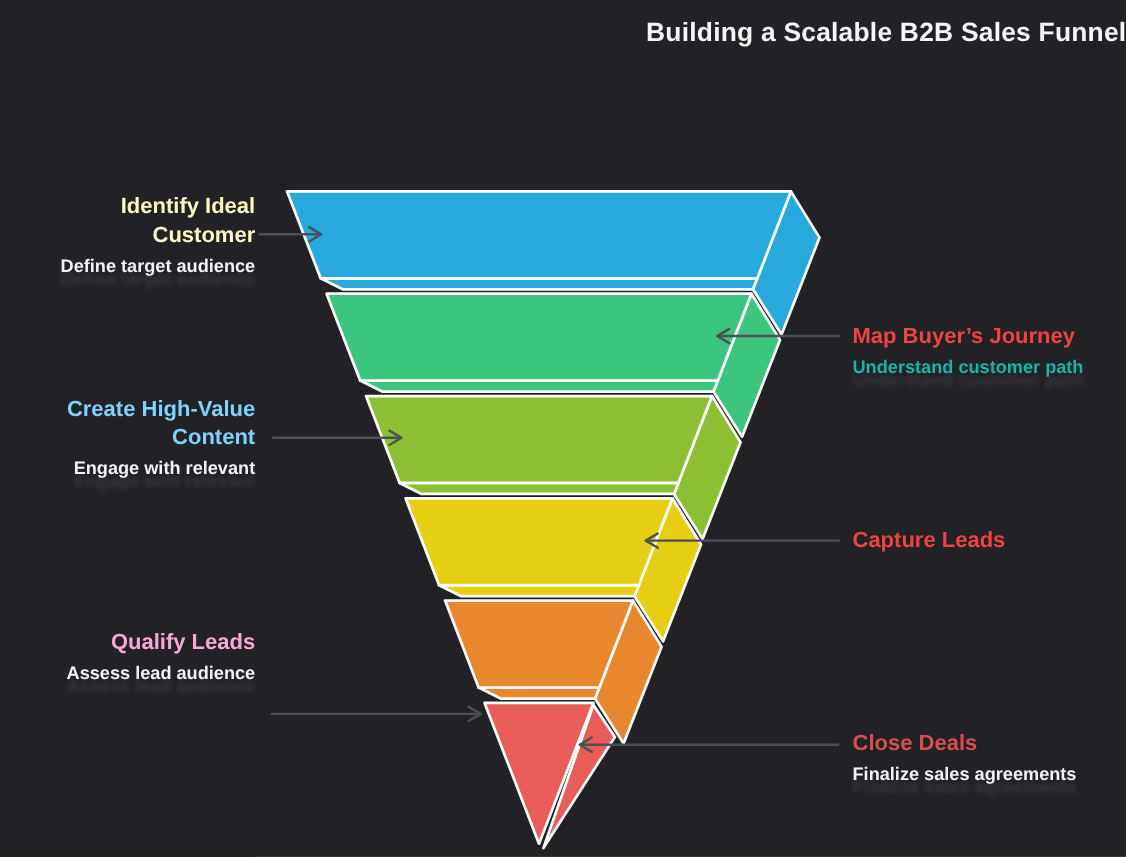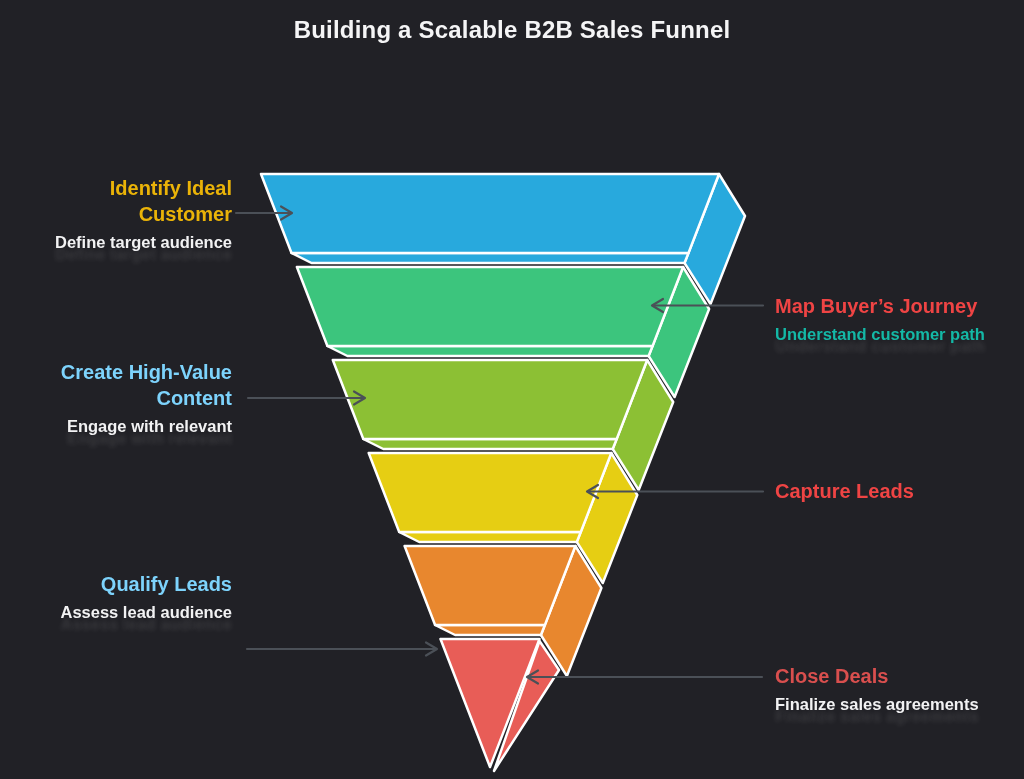--- a/index.html
+++ b/index.html
@@ -23,21 +23,21 @@
   .s3{right:792px;top:359px;}
   .s4{left:775px;top:478px;}
   .s5{right:792px;top:571px;}
   .s6{left:775px;top:663px;}
 </style>
 </head>
 <body>
 
 <div class="canvas" style="background: rgb(33, 33, 38);">
 
-  <div class="main-title" style="color: rgb(245, 245, 246);">Building a Scalable B2B Sales Funnel</div>
+  <div class="main-title" style="color: rgb(245, 245, 246); text-align: right;">Building a Scalable B2B Sales Funnel</div>
 
   <svg class="diagram-svg" width="1024" height="779" viewBox="0 0 1024 779">
 
     <g fill="none" stroke-width="2.5" stroke-linejoin="round" stroke="#ffffff">
 
       <polygon points="539.5,641 559,670 494,771" fill="#e85d57"></polygon>
       <polygon points="440.5,639 539.5,639 490,767" fill="#e85d57"></polygon>
 
       <polygon points="575.4,546 601.4,588 566.9,676 540.9,635" fill="#e8872e"></polygon>
       <polygon points="435.1,625 544.9,625 540.9,635 455.1,635" fill="#e8872e"></polygon>
@@ -82,40 +82,40 @@
         <path d="M 426,642.5 L 437,649 L 426,655.5"></path>
       </g>
       <g>
         <line x1="762" y1="677" x2="529" y2="677"></line>
         <path d="M 538,670.5 L 527,677 L 538,683.5"></path>
       </g>
     </g>
   </svg>
 
   <div class="step-label left s1">
-    <div class="step-title" style="color: #eab308;">Identify Ideal Customer</div>
+    <div class="step-title" style="color: #fef9c3;">Identify Ideal Customer</div>
     <div class="step-sub" style="color: rgb(242, 242, 243);">Define target audience</div>
   </div>
 
   <div class="step-label right s2">
     <div class="step-title" style="color: #ef4444;">Map Buyer’s Journey</div>
     <div class="step-sub" style="color: #14b8a6;">Understand customer path</div>
   </div>
 
   <div class="step-label left s3">
     <div class="step-title" style="color: #7dd3fc;">Create High-Value Content</div>
     <div class="step-sub" style="color: rgb(242, 242, 243);">Engage with relevant</div>
   </div>
 
   <div class="step-label right s4">
     <div class="step-title" style="color: #ef4444;">Capture Leads</div>
   </div>
 
   <div class="step-label left s5">
-    <div class="step-title" style="color: #7dd3fc;">Qualify Leads</div>
+    <div class="step-title" style="color: #f9a8d4;">Qualify Leads</div>
     <div class="step-sub" style="color: rgb(242, 242, 243);">Assess lead audience</div>
   </div>
 
   <div class="step-label right s6">
     <div class="step-title" style="color: rgb(217, 79, 78);">Close Deals</div>
     <div class="step-sub" style="color: rgb(242, 242, 243);">Finalize sales agreements</div>
   </div>
 
 </div>
 

